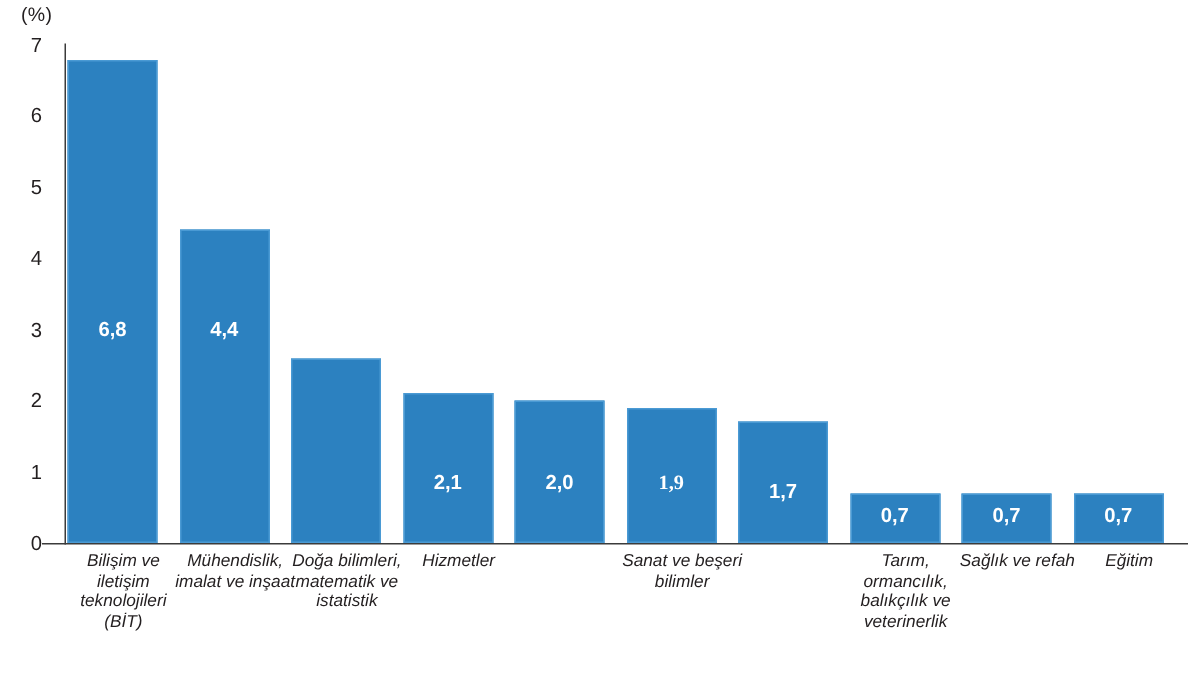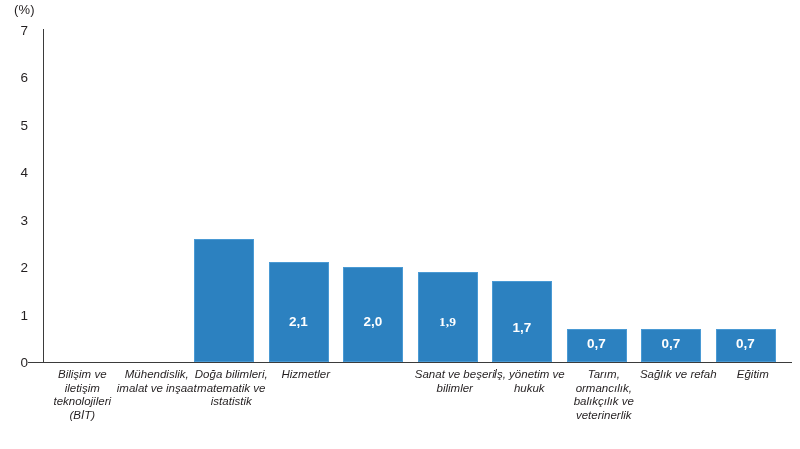--- a/index.html
+++ b/index.html
@@ -134,20 +134,28 @@
     <div class="y-tick" style="top: 219.714px;">3</div>
     <div class="y-tick" style="top: 267.143px;">2</div>
     <div class="y-tick" style="top: 314.571px;">1</div>
     <div class="y-tick" style="top: 362px;">0</div>
   </div>
 
   <div class="y-axis-line"></div>
   <div class="x-axis-line"></div>
 
   <div class="bars-layer">
+    <div class="bar-group" style="left: 45px; width: 60px; height: 322.514px;">
+      <div class="bar" style="height: 322.514px;"></div>
+      <div class="bar-value" style="top: 172.514px;">6,8</div>
+    </div>
+    <div class="bar-group" style="left: 119.5px; width: 60px; height: 208.686px;">
+      <div class="bar" style="height: 208.686px;"></div>
+      <div class="bar-value" style="top: 58.6857px;">4,4</div>
+    </div>
     <div class="bar-group" style="left: 194px; width: 60px; height: 123.314px;">
       <div class="bar" style="height: 123.314px;"></div>
       <div class="bar-value" style="top: -26.6857px;">2,6</div>
     </div>
     <div class="bar-group" style="left: 268.5px; width: 60px; height: 99.6px; text-decoration: underline;">
       <div class="bar" style="height: 99.6px;"></div>
       <div class="bar-value" style="top: 51.6px;">2,1</div>
     </div>
     <div class="bar-group" style="left: 343px; width: 60px; height: 94.8571px;">
       <div class="bar" style="height: 94.8571px;"></div>
@@ -174,19 +182,18 @@
       <div class="bar-value" style="top: 7.6px;">0,7</div>
     </div>
   </div>
 
   <div class="x-labels">
     <div class="x-label" style="left: 42.25px; width: 80px;">Bilişim ve iletişim teknolojileri (BİT)</div>
     <div class="x-label" style="left: 116.75px; width: 80px;">Mühendislik, imalat ve inşaat</div>
     <div class="x-label" style="left: 191.25px; width: 80px;">Doğa bilimleri, matematik ve istatistik</div>
     <div class="x-label" style="left: 265.75px; width: 80px;">Hizmetler</div>
     <div class="x-label" style="left: 414.75px; width: 80px;">Sanat ve beşeri bilimler</div>
-    <div class="x-label" style="left: 489.25px; width: 80px;">İş, yönetim ve hukuk</div>
     <div class="x-label" style="left: 563.75px; width: 80px;">Tarım, ormancılık, balıkçılık ve veterinerlik</div>
     <div class="x-label" style="left: 638.25px; width: 80px;">Sağlık ve refah</div>
     <div class="x-label" style="left: 712.75px; width: 80px;">Eğitim</div>
   </div>
 
 </div>
 
 </body></html>

